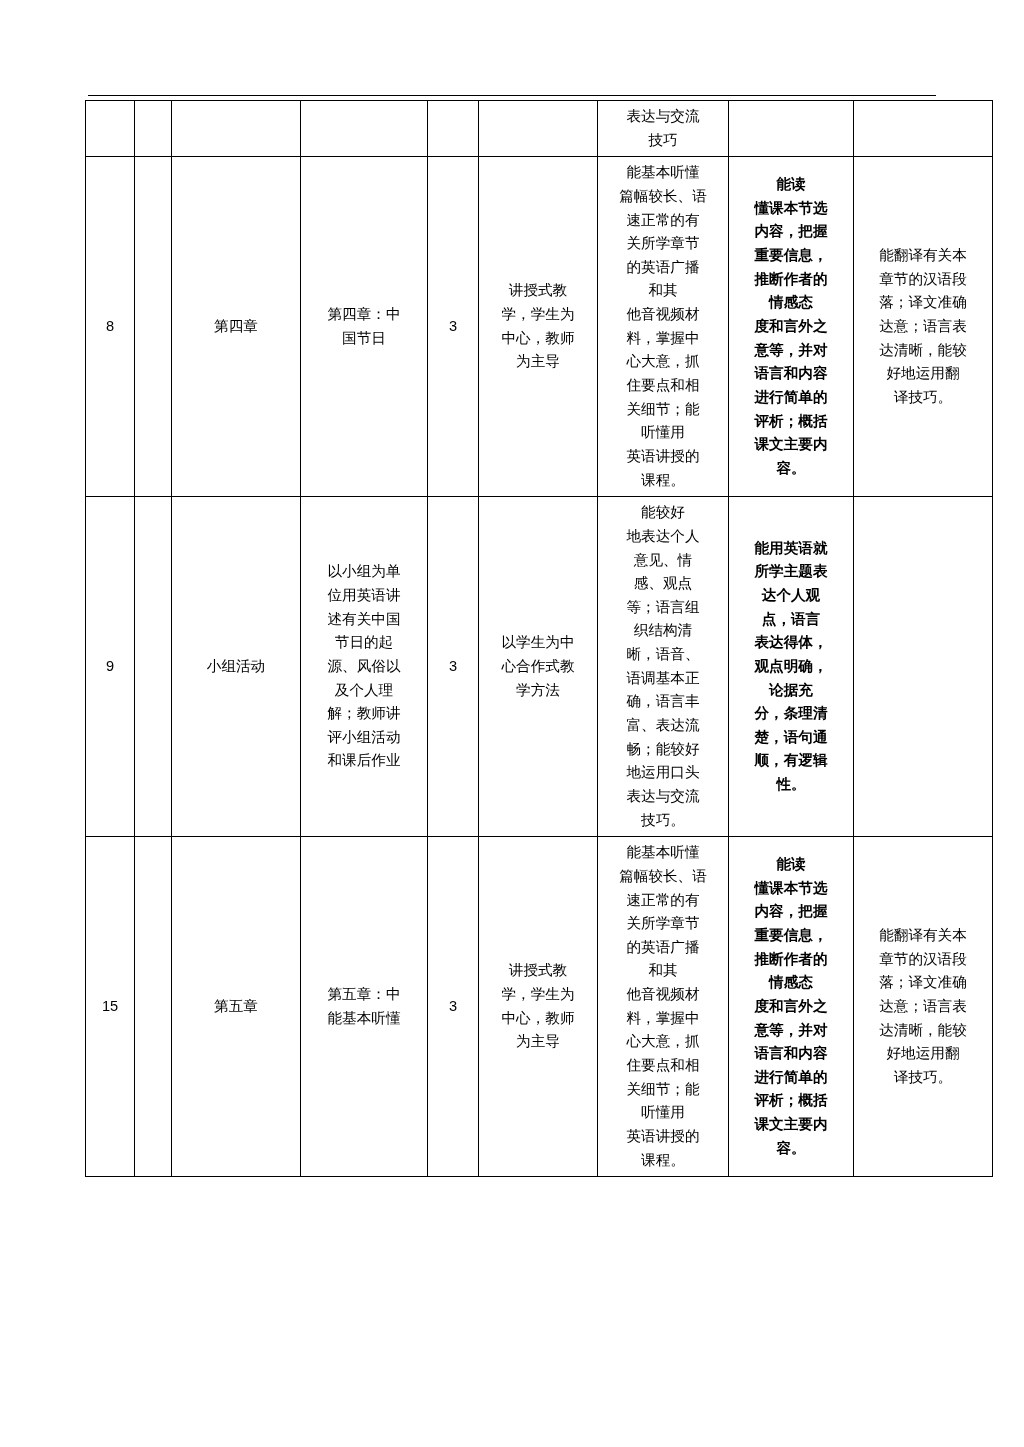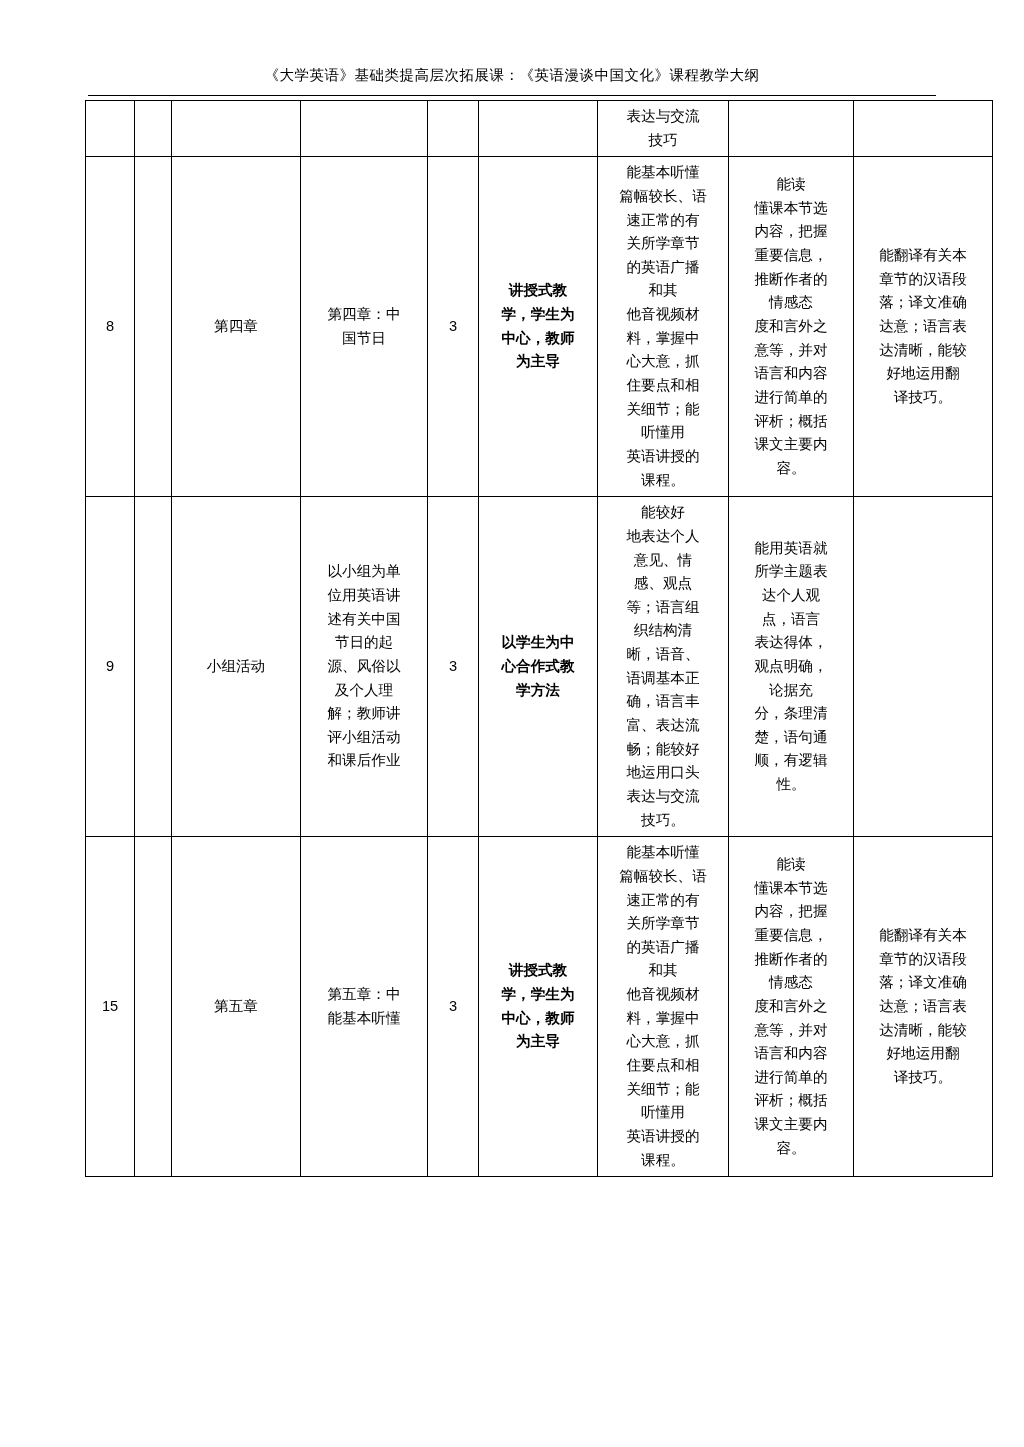--- a/index.html
+++ b/index.html
@@ -63,39 +63,38 @@
     line-height: 1.62;
     padding: 4px 3px;
     font-family: "Liberation Sans", "DejaVu Sans", sans-serif;
     word-break: break-all;
   }
   td.c-no      { width: 42px; }
   td.c-blank   { width: 30px; }
   td.c-unit    { width: 122px; }
   td.c-chapter { width: 120px; }
   td.c-hours   { width: 44px; }
-  td.c-method  { width: 112px; font-weight: bold; }
+  td.c-method  { width: 112px; }
   td.c-listen  { width: 124px; }
-  td.c-speak   { width: 118px; }
+  td.c-speak   { width: 118px; font-weight: bold; }
   td.c-trans   { width: 132px; }
   .cell-text {
     display: block;
     white-space: pre-line;
   }
   .row-partial td {
     padding-top: 2px;
     padding-bottom: 2px;
   }
 </style>
 </head>
 <body>
 
 <div class="page">
 
-  <div class="header">《大学英语》基础类提高层次拓展课：《英语漫谈中国文化》课程教学大纲</div>
   <div class="header-rule"></div>
 
   <table class="schedule">
     <tbody>
       <tr style="height:50px;">
         <td class="c-no">
             <span class="cell-text"></span>
           </td>
         <td class="c-blank">
             <span class="cell-text"></span>

